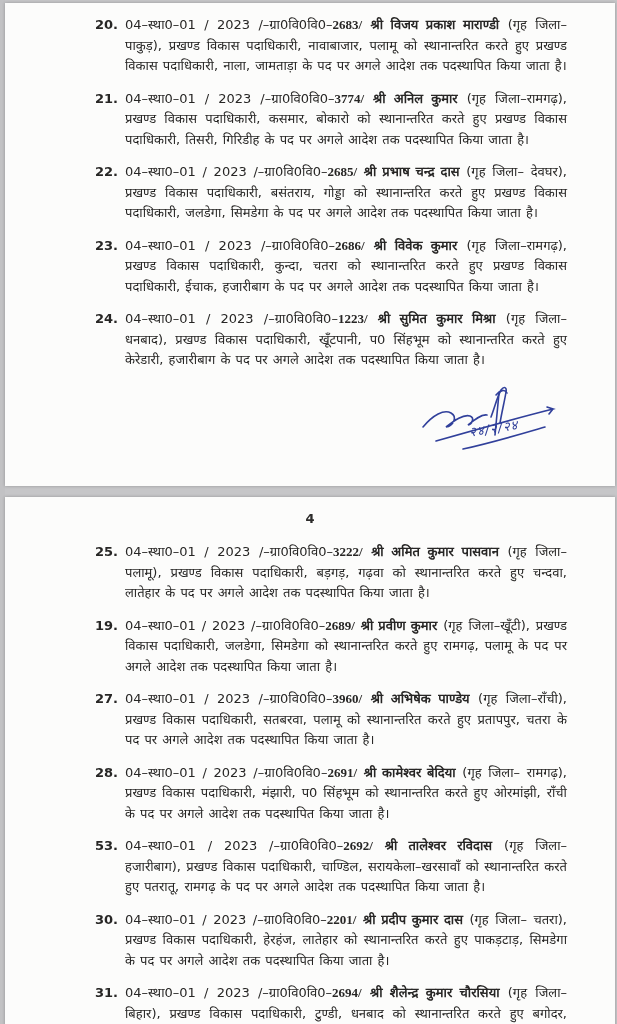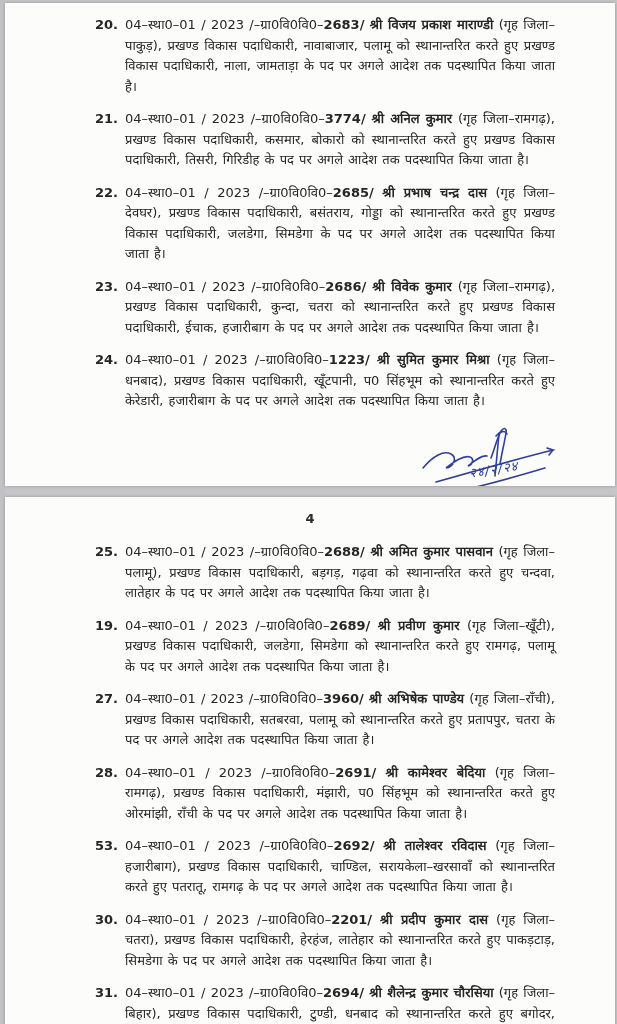--- a/index.html
+++ b/index.html
@@ -10,30 +10,30 @@
   }
   .scan-area { position:relative; width:617px; height:1024px; }
   .page {
     position:absolute; left:5px; width:610px;
     background:#fcfcfb;
     box-shadow:0 0 3px rgba(0,0,0,.25);
     color:#272625;
   }
   .page-top { top:3px; height:483px; overflow:hidden; }
   .page-bottom { top:497px; height:540px; overflow:hidden; }
-  .content { padding:12px 60px 0 90px; }
+  .content { padding:12px 48px 0 90px; }
   .item { display:flex; margin-bottom:12px; }
   .item .num {
     flex:0 0 30px; font-weight:bold; font-size:13px; line-height:20.5px;
   }
   .item .txt {
     flex:1; margin:0; font-size:13px; line-height:20.5px;
     text-align:justify; word-spacing:1px;
   }
-  .item .txt b { font-weight:bold; }
+  .item .txt b { font-weight:bold;font-family:Liberation Serif, serif; }
   .pageno {
     text-align:center; font-size:13px; font-weight:600;
     padding-top:14px; margin-bottom:16px; color:#2c2b2a;
   }
   .sig-wrap { margin:8px 0 0 316px; width:170px; height:72px; position:relative; }
   .sig-wrap svg { display:block; }
   .sig-date {
     position:absolute; left:58px; top:36px;
     font-size:13px; font-style:italic; color:#31409b;
     transform:rotate(-9deg); letter-spacing:1px;
@@ -92,21 +92,21 @@
 
     </div>
   </div>
 
   <div class="page page-bottom">
     <div class="pageno">4</div>
     <div class="content" style="padding-top:0;">
 
       <div class="item">
         <span class="num">25.</span>
-        <p class="txt"><span>04–स्था0–01 / 2023 /–ग्रा0वि0वि0–</span><b>2688/</b> <b>श्री अमित कुमार पासवान</b> <span>(गृह जिला– पलामू), प्रखण्ड विकास पदाधिकारी, बड़गड़, गढ़वा को स्थानान्तरित करते हुए चन्दवा, लातेहार के पद पर अगले आदेश तक पदस्थापित किया जाता है।</span></p>
+        <p class="txt"><span>04–स्था0–01 / 2023 /–ग्रा0वि0वि0–</span><b>3222/</b> <b>श्री अमित कुमार पासवान</b> <span>(गृह जिला– पलामू), प्रखण्ड विकास पदाधिकारी, बड़गड़, गढ़वा को स्थानान्तरित करते हुए चन्दवा, लातेहार के पद पर अगले आदेश तक पदस्थापित किया जाता है।</span></p>
       </div>
 
       <div class="item">
         <span class="num">19.</span>
         <p class="txt"><span>04–स्था0–01 / 2023 /–ग्रा0वि0वि0–</span><b>2689/</b> <b>श्री प्रवीण कुमार</b> <span>(गृह जिला–खूँटी), प्रखण्ड विकास पदाधिकारी, जलडेगा, सिमडेगा को स्थानान्तरित करते हुए रामगढ़, पलामू के पद पर अगले आदेश तक पदस्थापित किया जाता है।</span></p>
       </div>
 
       <div class="item">
         <span class="num">27.</span>
         <p class="txt"><span>04–स्था0–01 / 2023 /–ग्रा0वि0वि0–</span><b>3960/</b> <b>श्री अभिषेक पाण्डेय</b> <span>(गृह जिला–राँची), प्रखण्ड विकास पदाधिकारी, सतबरवा, पलामू को स्थानान्तरित करते हुए प्रतापपुर, चतरा के पद पर अगले आदेश तक पदस्थापित किया जाता है।</span></p>

